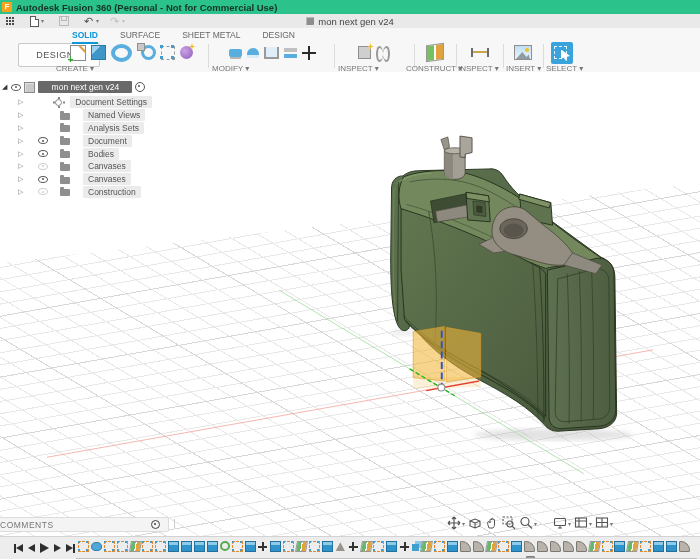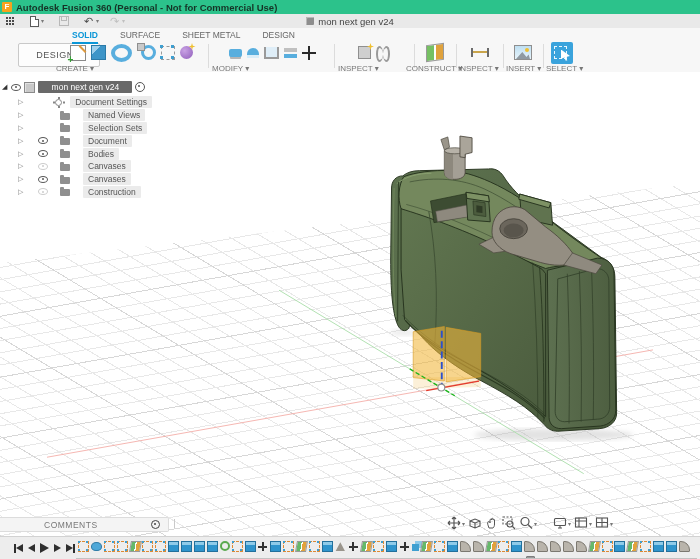--- a/index.html
+++ b/index.html
@@ -119,21 +119,21 @@
   .bicon{width:11px;height:9px;position:relative;}
   .bicon.folder:before{content:"";position:absolute;left:0;top:2px;width:10px;height:7px;background:#8f8f8f;border-radius:1px;}
   .bicon.folder:after{content:"";position:absolute;left:0;top:0;width:4px;height:3px;background:#8f8f8f;border-radius:1px 1px 0 0;}
   .bicon.gear:before{content:"";position:absolute;left:2px;top:1px;width:5px;height:5px;border:1.5px solid #868686;border-radius:50%;}
   .bicon.gear:after{content:"";position:absolute;left:5px;top:-1px;width:2px;height:2px;background:#868686;
       box-shadow:0 9px 0 #868686,-5px 4.5px 0 #868686,5px 4.5px 0 #868686;}
   .blabel{background:rgba(234,234,234,.95);padding:1px 5px;border-radius:1px;white-space:nowrap;}
   
   .comments-bar{position:absolute;left:0;top:445px;width:168px;height:13px;background:#f4f4f4;
       border:1px solid #dcdcdc;border-left:none;border-radius:0 2px 2px 0;display:flex;align-items:center;}
-  .comments-bar .clbl{font-size:8.5px;color:#777;letter-spacing:.5px;margin-left:44px;flex:1;}
+  .comments-bar .clbl{font-size:8.5px;color:#777;letter-spacing:.5px;flex:1;}
   .cdot{width:7px;height:7px;border:1.5px solid #444;border-radius:50%;position:relative;margin-right:8px;}
   .cdot:after{content:"";position:absolute;left:1.5px;top:1.5px;width:2px;height:2px;background:#444;border-radius:50%;}
   .ctick{position:absolute;left:174px;top:447px;width:1px;height:9px;background:#c9c9c9;}
   
   .navbar{position:absolute;left:447px;top:441px;height:20px;display:flex;align-items:center;gap:3px;}
   .nv{display:flex;align-items:center;gap:1px;}
   .nv svg{display:block;}
   .nv .nvc{font-size:6px;color:#777;}
   .nvsep{width:10px;}
   
@@ -378,21 +378,21 @@
             <span class="tri">▷</span>
             <span class="eye none"></span>
             <span class="bicon folder"></span>
             <span class="blabel">Named Views</span>
           </div>
 
           <div class="br-row">
             <span class="tri">▷</span>
             <span class="eye none"></span>
             <span class="bicon folder"></span>
-            <span class="blabel">Selection Sets</span>
+            <span class="blabel">Analysis Sets</span>
           </div>
 
 
           <div class="br-row">
             <span class="tri">▷</span>
             <span class="eye on"></span>
             <span class="bicon folder"></span>
             <span class="blabel">Document</span>
           </div>
 

